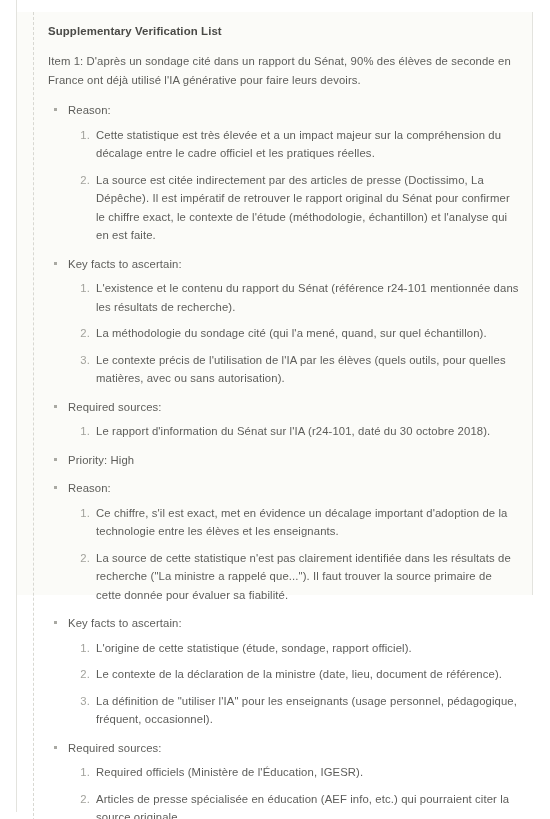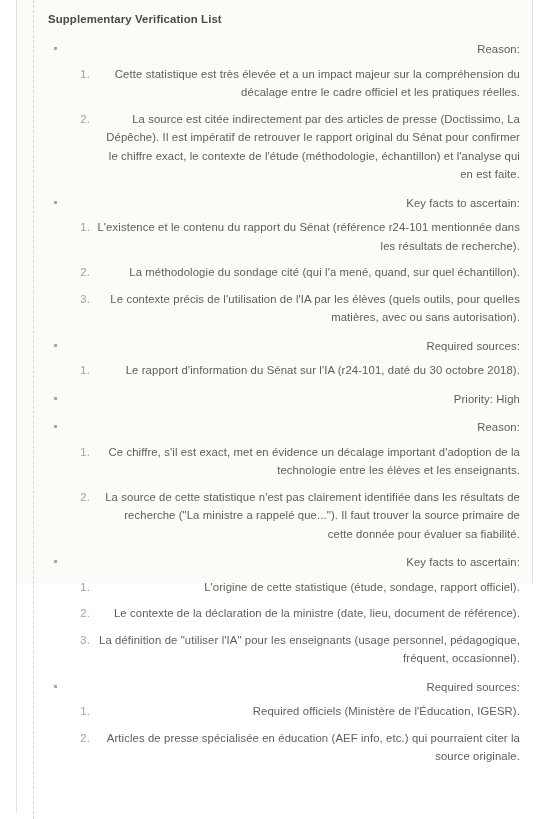--- a/index.html
+++ b/index.html
@@ -29,21 +29,21 @@
     top: 0;
     width: 1px;
     height: 812px;
     background: #e3e3de;
   }
 
   
   .card {
     position: absolute;
     left: 17px;
-    top: 0;
+    top: 12px;
     width: 516px;
     height: 583px;
     background: #fbfbf8;
     border-right: 1px solid #e3e3de;
     box-sizing: border-box;
   }
 
   
   .rail-dashed {
     position: absolute;
@@ -77,21 +77,20 @@
   .para {
     margin: 0 0 12px 0;
     color: #5d5d5a;
   }
 
   
   ul.u-list {
     list-style: none;
     margin: 0 0 0 0;
     padding: 0;
-    text-align: right;
   }
   ul.u-list > li {
     position: relative;
     padding-left: 20px;
     margin-bottom: 10px;
   }
   ul.u-list > li > .bullet {
     position: absolute;
     left: 6px;
     top: 7px;
@@ -135,20 +134,21 @@
 
   <div class="rail-solid"></div>
 
   <div class="card">
     <div class="rail-dashed"></div>
 
     <div class="content">
 
       <div class="heading">Supplementary Verification List</div>
 
+      <div class="para">Item 1: D'après un sondage cité dans un rapport du Sénat, 90% des élèves de seconde en France ont déjà utilisé l'IA générative pour faire leurs devoirs.</div>
 
       <ul class="u-list">
         <li>
           <span class="bullet"></span>
           <span class="li-text">Reason:</span>
           <ol class="o-list">
             <li>Cette statistique est très élevée et a un impact majeur sur la compréhension du décalage entre le cadre officiel et les pratiques réelles.</li>
             <li>La source est citée indirectement par des articles de presse (Doctissimo, La Dépêche). Il est impératif de retrouver le rapport original du Sénat pour confirmer le chiffre exact, le contexte de l'étude (méthodologie, échantillon) et l'analyse qui en est faite.</li>
           </ol>
         </li>

